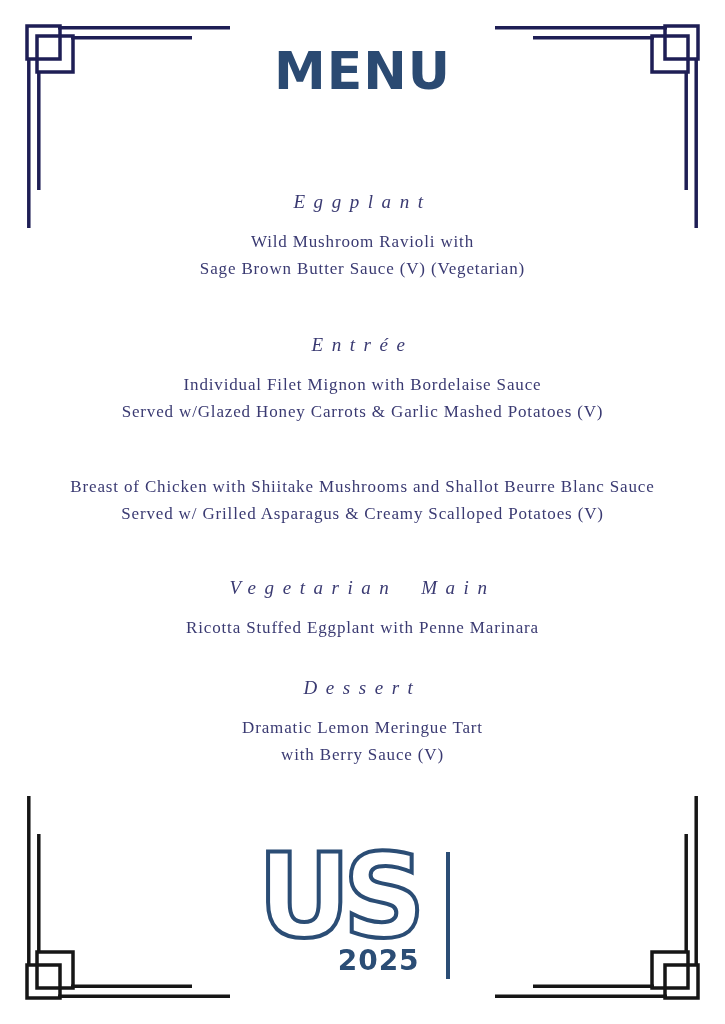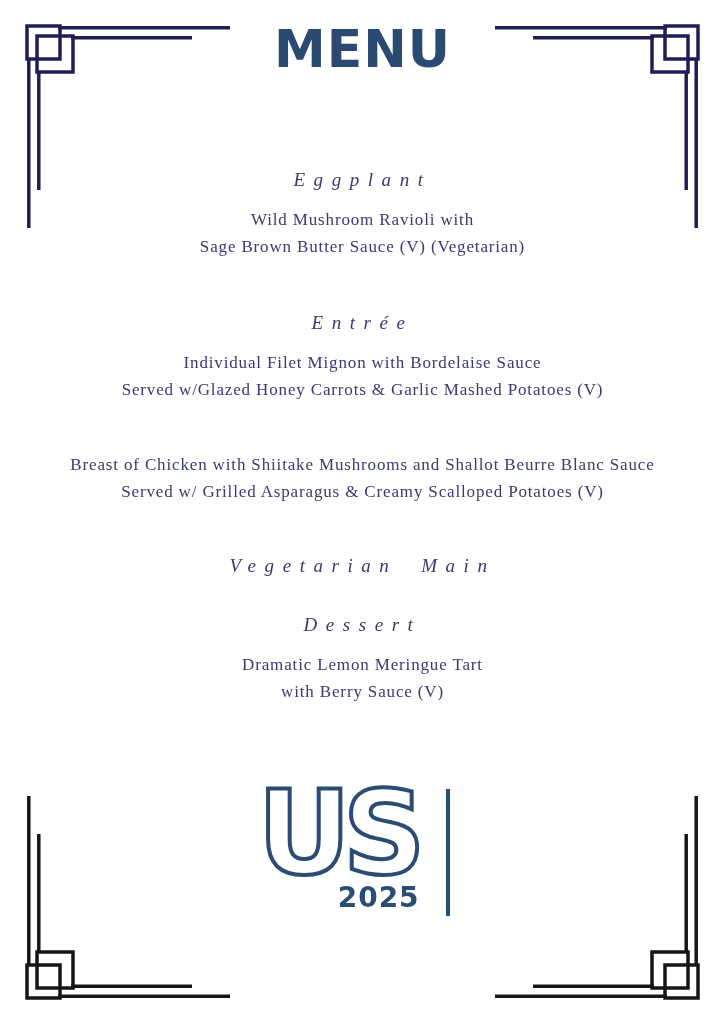--- a/index.html
+++ b/index.html
@@ -12,21 +12,21 @@
   
   .corner { position:absolute; width:232px; height:232px; pointer-events:none; }
   .corner.tl { top:0; left:0; color:#1e1e55; }
   .corner.tr { top:0; right:0; color:#1e1e55; transform:scaleX(-1); }
   .corner.bl { bottom:0; left:0; color:#161616; transform:scaleY(-1); }
   .corner.br { bottom:0; right:0; color:#161616; transform:scale(-1,-1); }
 
   
   .content { position:relative; width:100%; text-align:center; }
   .menu-title {
-    margin:20px 0 0 0;
+    margin:42px 0 0 0;
     font-family:"DejaVu Sans", sans-serif;
     font-weight:800; font-size:52px; line-height:58px;
     letter-spacing:1px; color:#2b4a72;
   }
   .section { margin:0; }
   .section-heading {
     margin:0; font-style:italic; font-weight:500;
     font-size:19px; line-height:24px;
     letter-spacing:0.45em; word-spacing:0.55em;
     color:#3a3a72;
@@ -125,20 +125,23 @@
         <div class="menu-line">Served w/Glazed Honey Carrots &amp; Garlic Mashed Potatoes (V)</div>
       </div>
       <div class="menu-item">
         <div class="menu-line">Breast of Chicken with Shiitake Mushrooms and Shallot Beurre Blanc Sauce</div>
         <div class="menu-line">Served w/ Grilled Asparagus &amp; Creamy Scalloped Potatoes (V)</div>
       </div>
     </section>
 
     <section class="section sec-vegmain">
       <h2 class="section-heading">Vegetarian Main</h2>
+      <div class="menu-item">
+        <div class="menu-line">Ricotta Stuffed Eggplant with Penne Marinara</div>
+      </div>
     </section>
 
     <section class="section sec-dessert">
       <h2 class="section-heading">Dessert</h2>
       <div class="menu-item">
         <div class="menu-line">Dramatic Lemon Meringue Tart</div>
         <div class="menu-line">with Berry Sauce (V)</div>
       </div>
     </section>
 

